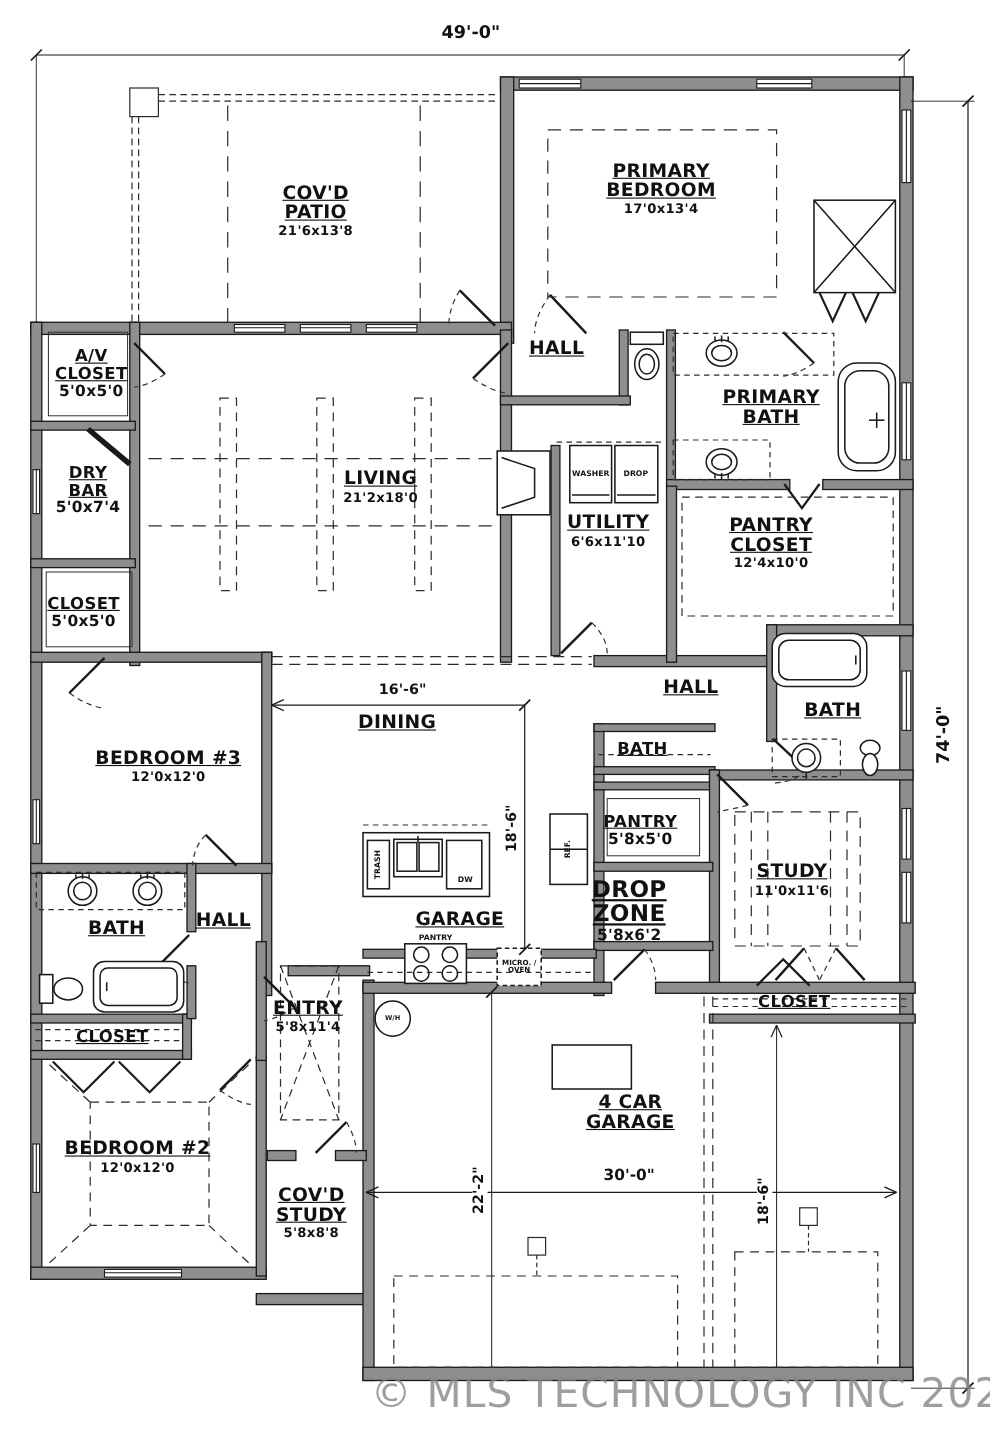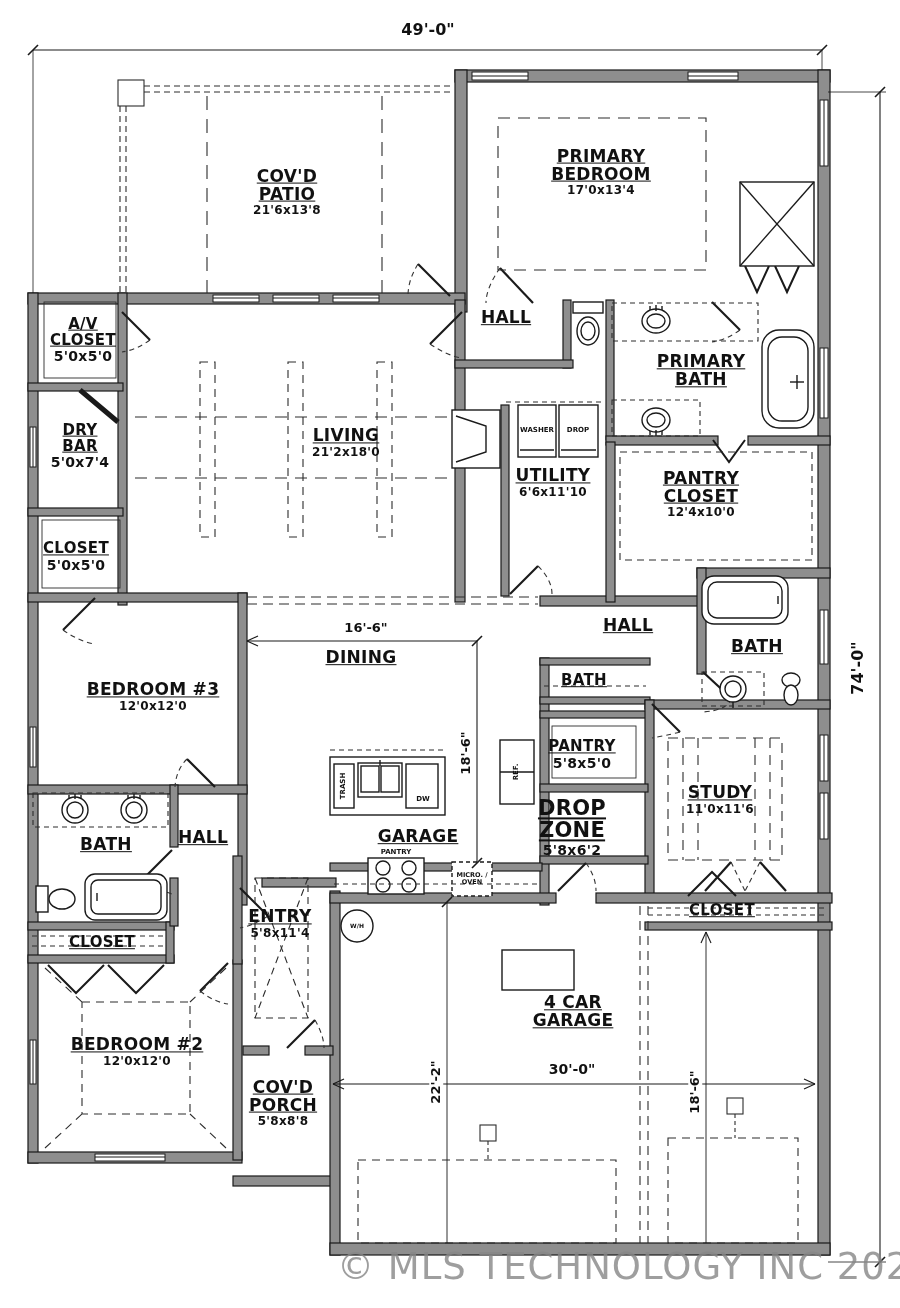--- a/index.html
+++ b/index.html
@@ -462,26 +462,26 @@
   <div class="lbl room" style="left:203px;top:838px;width:80px">
       <span class="nm">HALL</span>
     </div>
   <div class="lbl room" style="left:280px;top:924px;width:87px">
       <span class="nm">ENTRY</span>
       <span class="sz">5'8x11'4</span>
     </div>
   <div class="lbl room" style="left:102px;top:943px;width:92px">
       <span class="nm" style="font-size:15px">CLOSET</span>
     </div>
-  <div class="lbl room" style="left:137px;top:1052px;width:185px">
+  <div class="lbl room" style="left:125px;top:1052px;width:185px">
       <span class="nm">BEDROOM #2</span>
       <span class="sz">12'0x12'0</span>
     </div>
   <div class="lbl room" style="left:283px;top:1103px;width:88px">
-      <span class="nm">COV'D PORCH</span>
+      <span class="nm">COV'D STUDY</span>
       <span class="sz">5'8x8'8</span>
     </div>
   <div class="lbl room" style="left:573px;top:1012px;width:120px">
       <span class="nm">4 CAR GARAGE</span>
     </div>
   <div class="lbl room" style="left:722px;top:911px;width:92px">
       <span class="nm" style="font-size:15px">CLOSET</span>
     </div>
 
   <div class="lbl dim" style="left:428px;top:30px;font-size:16px">49'-0"</div>

